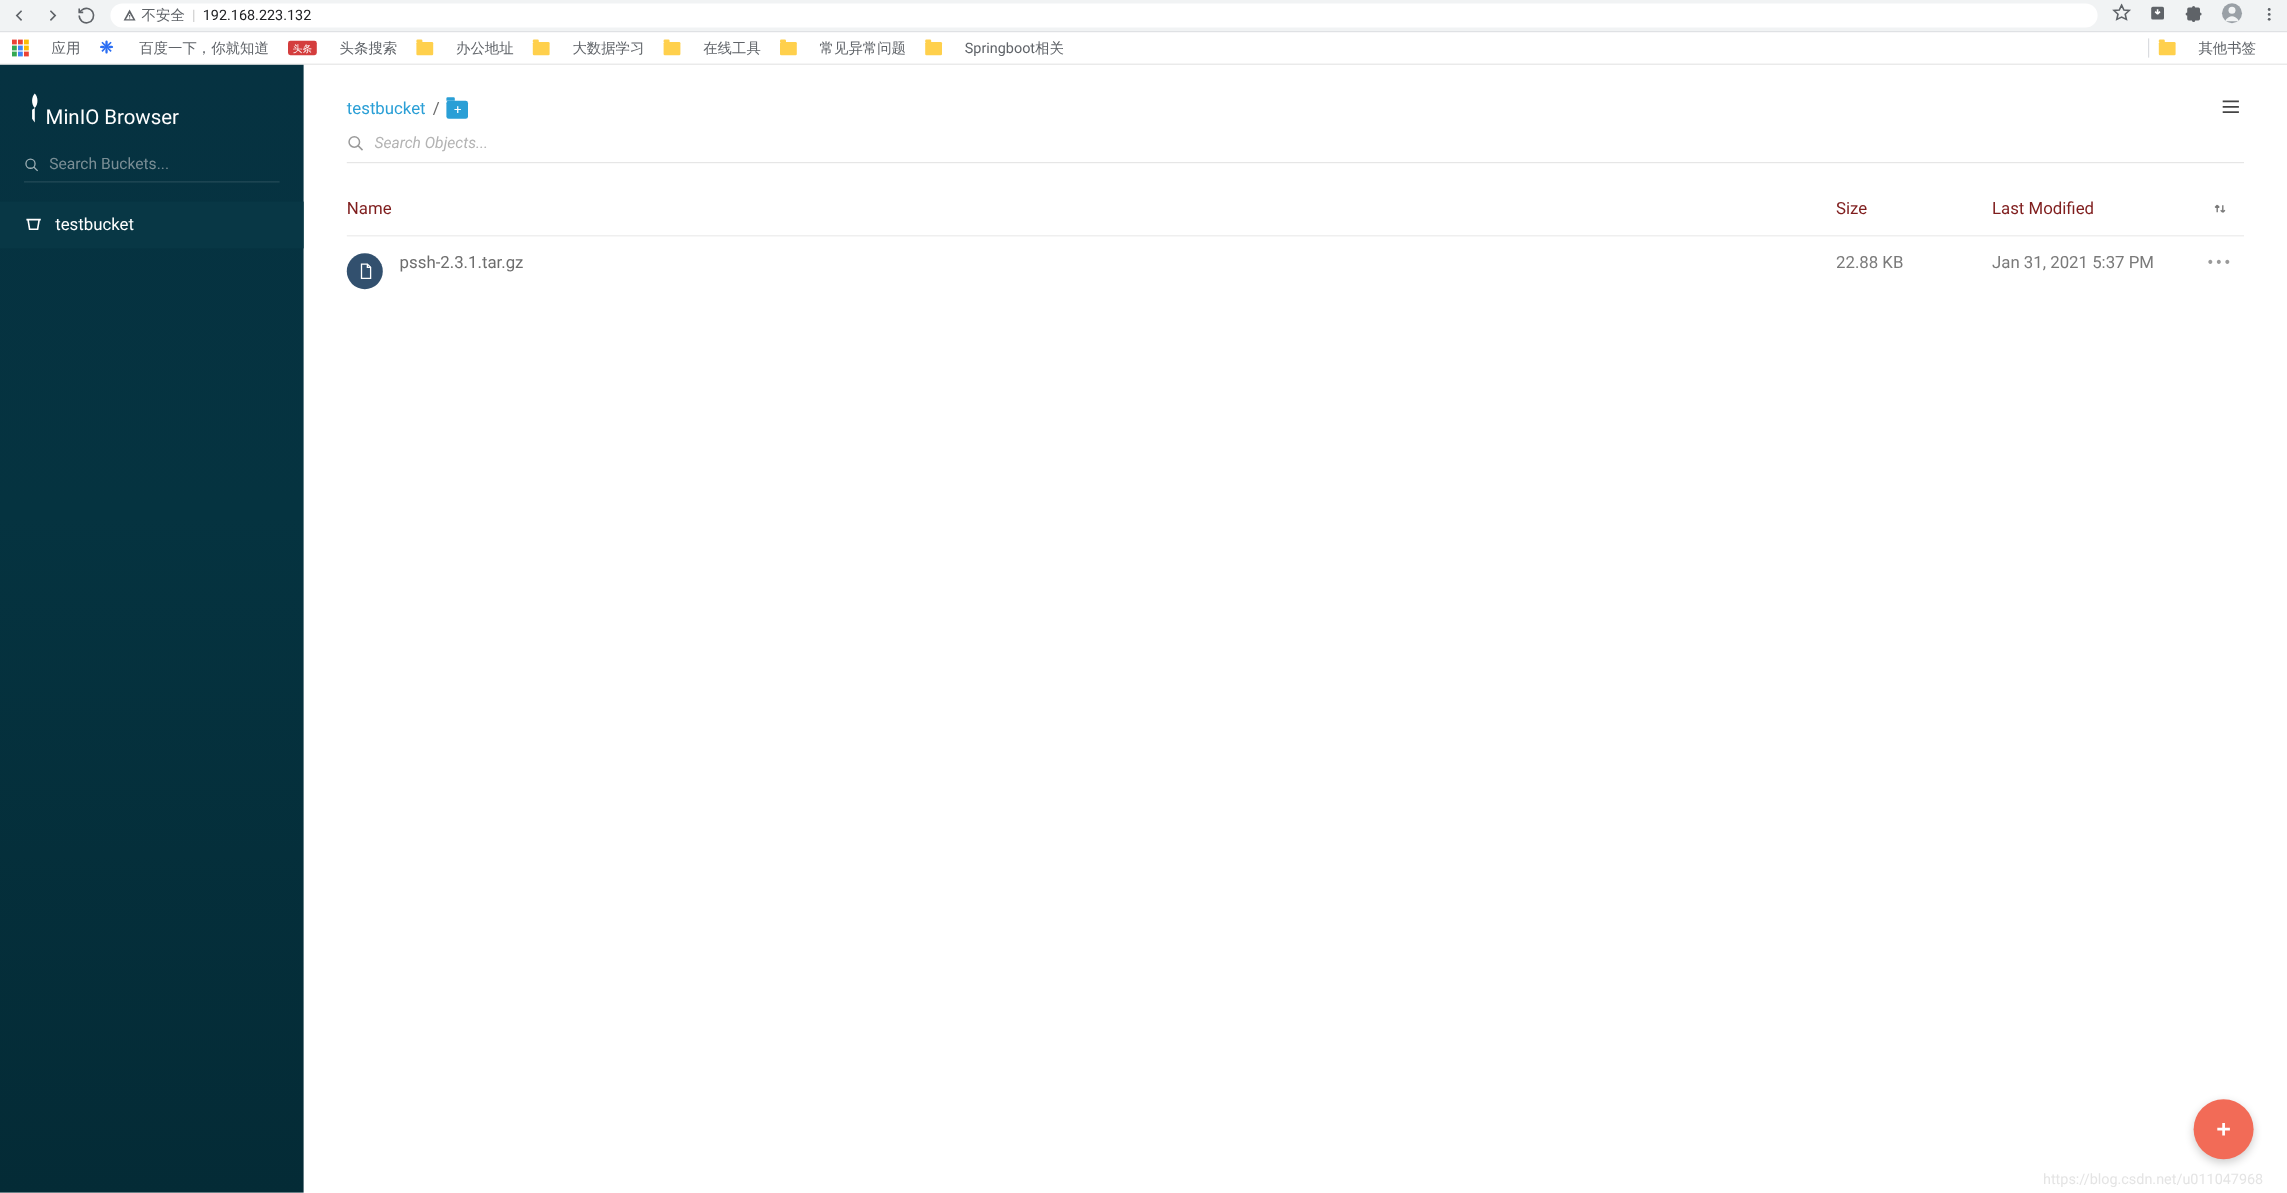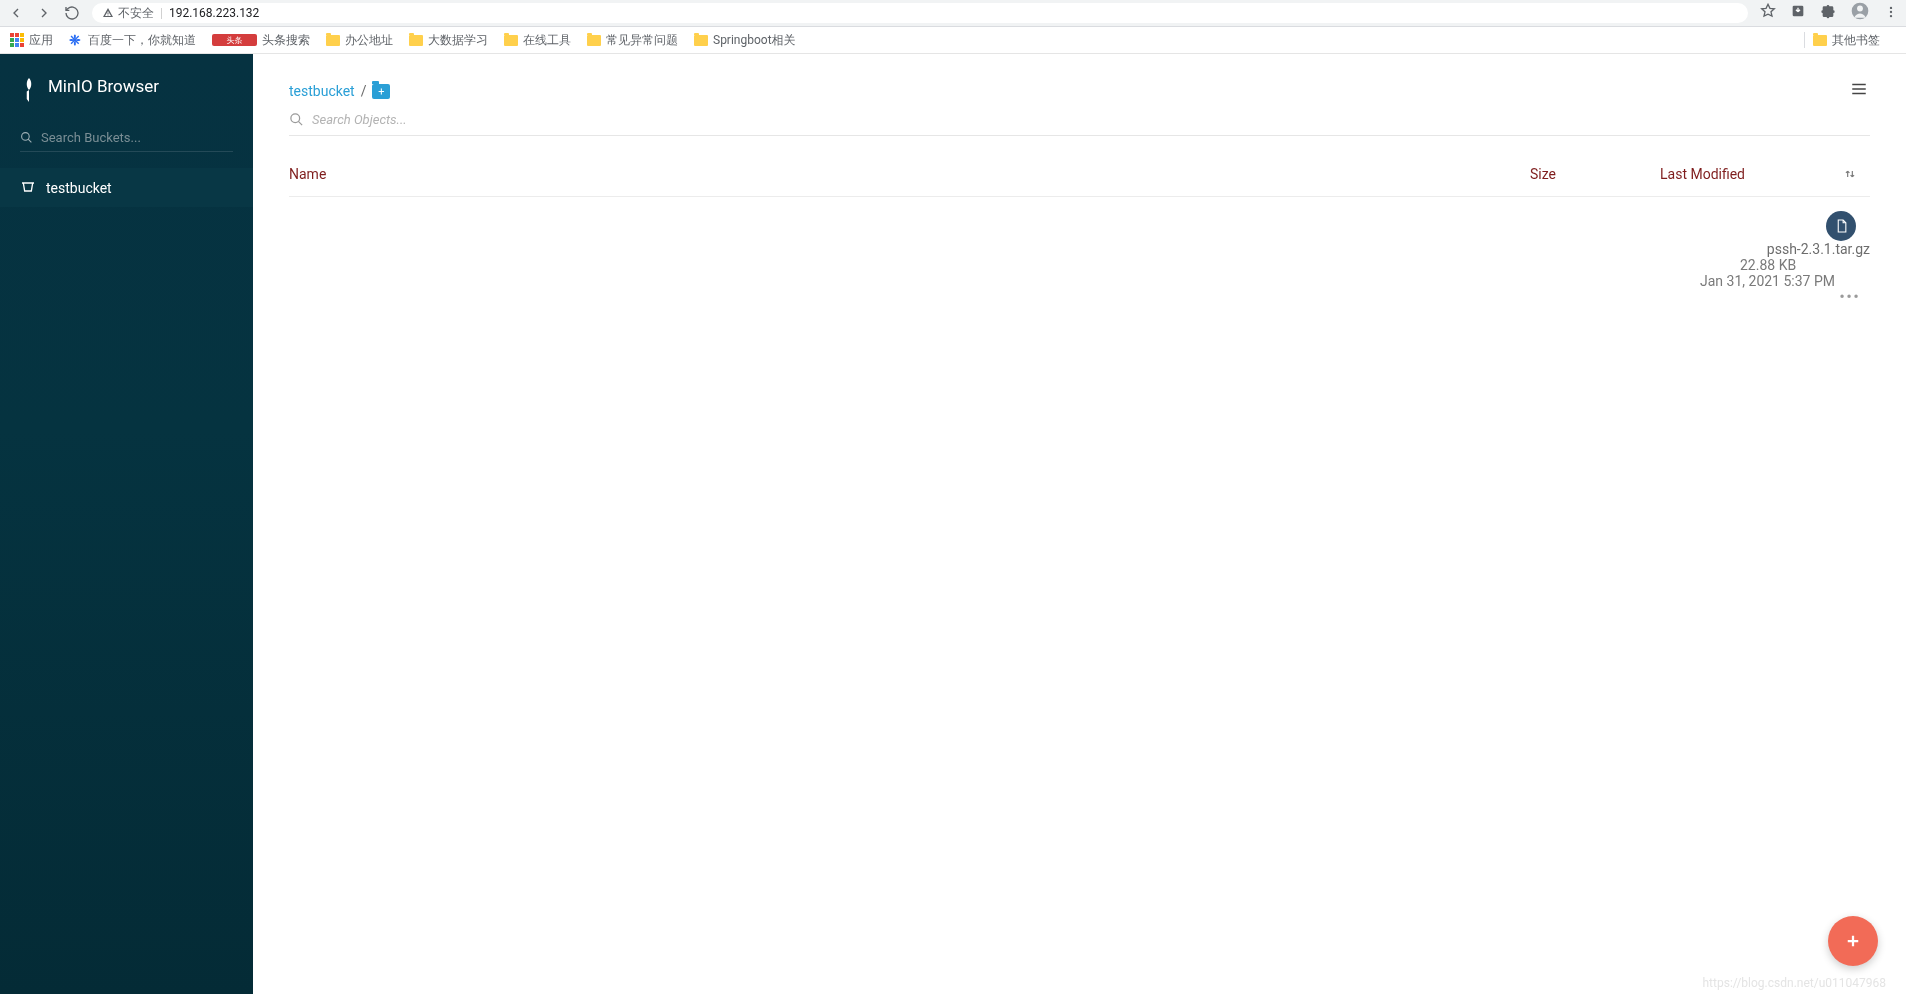--- a/index.html
+++ b/index.html
@@ -11,36 +11,36 @@
     .nav-btn { color: #5f6368; cursor: pointer; display: flex; align-items: center; }
     .nav-btn svg { width: 16px; height: 16px; }
     .addr-bar { flex: 1; height: 20px; background: #fff; border-radius: 12px; margin: 0 12px; display: flex; align-items: center; padding: 10px 10px; font-size: 12px; color: #5f6368; gap: 6px; }
     .addr-warn { display: flex; align-items: center; gap: 4px; }
     .addr-sep { color: #ccc; }
     .addr-url { color: #202124; text-align: center; }
     .toolbar-right { display: flex; gap: 14px; align-items: center; }
     .toolbar-right svg, .toolbar-right .ico { color: #5f6368; }
 
     .bookmarks-bar { height: 27px; background: #fff; display: flex; align-items: center; padding: 0 10px; border-bottom: 1px solid #e5e5e5; font-size: 12px; }
-    .bm-item { display: flex; align-items: center; gap: 5px; margin-right: 16px; color: #5f6368; cursor: pointer; }
+    .bm-item { display: flex; align-items: center; gap: 19px; margin-right: 16px; color: #5f6368; cursor: pointer; }
     .bm-folder { width: 14px; height: 11px; background: #ffd04c; border-radius: 1px; position: relative; }
     .bm-folder::before { content: ""; position: absolute; top: -2px; left: 0; width: 5px; height: 2px; background: #ffd04c; border-radius: 1px 1px 0 0; }
     .bm-apps { width: 14px; height: 14px; display: grid; grid-template-columns: repeat(3,1fr); gap: 1px; }
     .bm-apps span:nth-child(1){background:#ea4335}.bm-apps span:nth-child(2){background:#ea4335}.bm-apps span:nth-child(3){background:#fbbc04}
     .bm-apps span:nth-child(4){background:#34a853}.bm-apps span:nth-child(5){background:#4285f4}.bm-apps span:nth-child(6){background:#fbbc04}
     .bm-apps span:nth-child(7){background:#34a853}.bm-apps span:nth-child(8){background:#4285f4}.bm-apps span:nth-child(9){background:#ea4335}
     .bm-baidu { width:14px; height:14px; color:#2b6ef3; font-weight:bold; font-size:14px; line-height:14px; }
-    .bm-toutiao { width:45px; height:12px; background:#d43d3d; color:#fff; font-size:8px; display:flex; align-items:center; justify-content:center; border-radius:2px; }
+    .bm-toutiao { width:24px; height:12px; background:#d43d3d; color:#fff; font-size:8px; display:flex; align-items:center; justify-content:center; border-radius:2px; }
     .bm-spacer { flex:1; }
     .bm-sep { width:1px; height:16px; background:#dadce0; margin:0 8px; }
 
     
     .app { display: flex; height: calc(994px - 54px); }
     .sidebar { width: 253px; background: #05262f; background: linear-gradient(#063241,#053340 40%,#042b36); color: #cfd8dc; display: flex; flex-direction: column; }
-    .sb-header { padding: 22px 20px; display: flex; align-items: flex-start; gap: 10px; }
+    .sb-header { padding: 22px 20px; display: flex; align-items: flex-end; }
     .sb-logo svg { width: 18px; height: 28px; color: #fff; }
     .sb-title { color: #fff; font-size: 17px; font-weight: 400; }
     .sb-search { padding: 0 20px 16px; }
     .sb-search-box { display: flex; align-items: center; gap: 8px; border-bottom: 1px solid rgba(255,255,255,.12); padding-bottom: 6px; }
     .sb-search-box svg { width: 13px; height: 13px; color: #9fb0b6; }
     .sb-search-box input { background: transparent; border: none; outline: none; color: #cfd8dc; font-size: 13px; flex:1; }
     .sb-search-box input::placeholder { color: #7a8e95; }
     .bucket-list { flex: 1; }
     .bucket-item { display: flex; align-items: center; gap: 10px; padding: 10px 20px; background: rgba(255,255,255,.04); background: #08323f; cursor: pointer; }
     .bucket-item.active { background: #083745; }
@@ -65,21 +65,21 @@
     .obj-search input { border: none; outline: none; font-size: 13px; flex:1; color: #333; }
     .obj-search input::placeholder { color: #b3b3b3; font-style: italic; }
 
     .table-head { display: flex; align-items: center; padding: 30px 0 14px; color: #7f1d1d; font-size: 14px; border-bottom: 1px solid #ececec; }
     .col-name { flex: 1; }
     .col-size { width: 130px; }
     .col-mod { width: 170px; }
     .col-sort { width: 40px; display:flex; justify-content:center; cursor:pointer; }
     .col-sort svg { width:14px; height:14px; color:#7a7a7a; }
 
-    .file-row { display: flex; align-items: flex-end; padding: 14px 0; font-size: 14px; color: #5e5e5e; flex-direction: column; }
+    .file-row { display: flex; align-items: flex-start; padding: 14px 0; font-size: 14px; color: #5e5e5e; }
     .file-icon { width: 30px; height: 30px; border-radius: 50%; background: #2f4f6f; background:#32506e; display:flex; align-items:center; justify-content:center; margin-right: 14px; }
     .file-icon svg { width: 13px; height: 16px; color: #fff; }
     .file-name { flex: 1; color: #6d6d6d; }
     .file-size { width: 130px; color: #7a7a7a; }
     .file-mod { width: 170px; color: #7a7a7a; }
     .file-actions { width: 40px; display:flex; justify-content:center; cursor:pointer; }
     .file-actions span { color:#9a9a9a; letter-spacing:2px; font-weight:bold; }
 
     .fab { position: absolute; right: 28px; bottom: 28px; width: 50px; height: 50px; border-radius: 50%; background: #f26d5b; background:#f26b57; display:flex; align-items:center; justify-content:center; color:#fff; cursor:pointer; box-shadow: 0 3px 8px rgba(0,0,0,.2); }
     .fab svg { width:18px; height:18px; }

